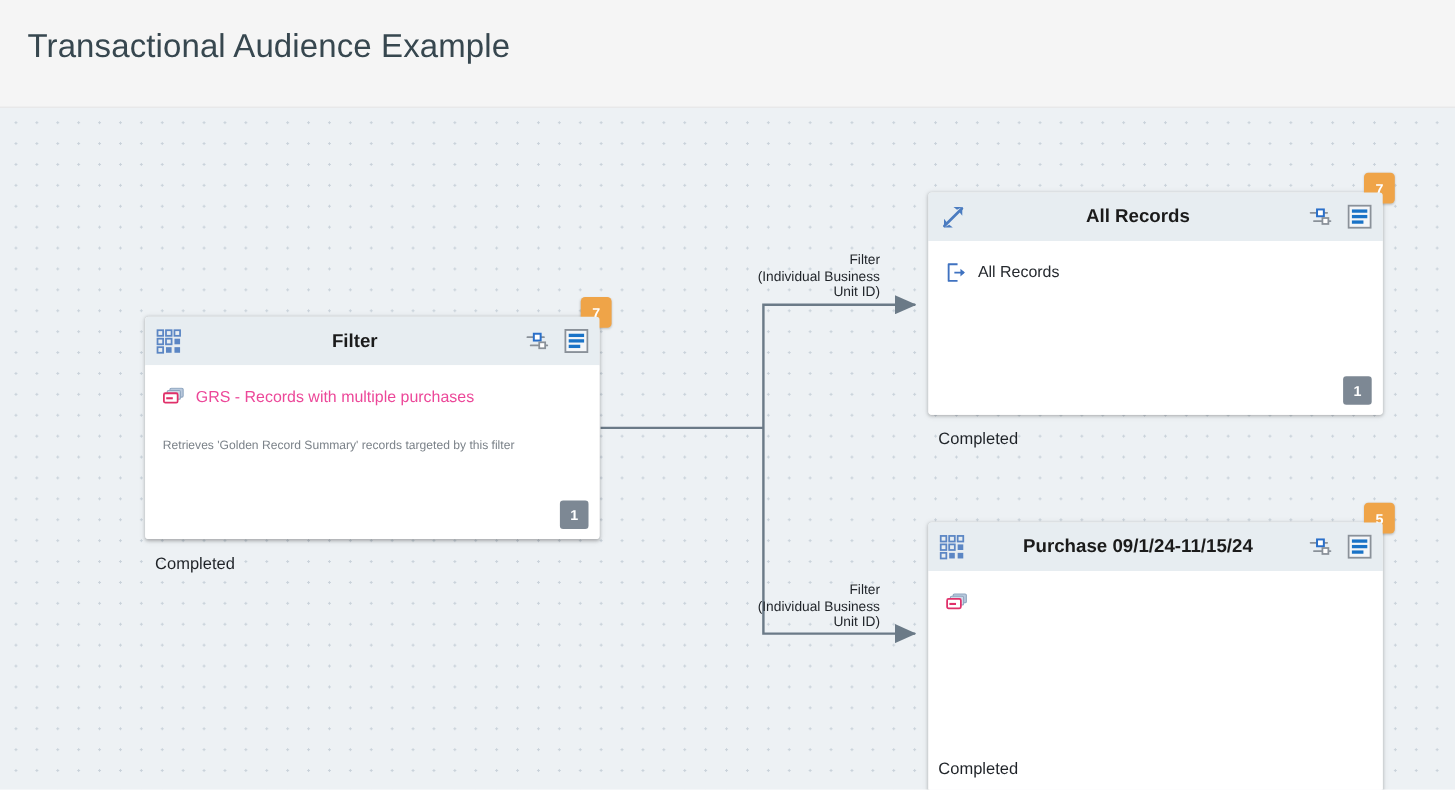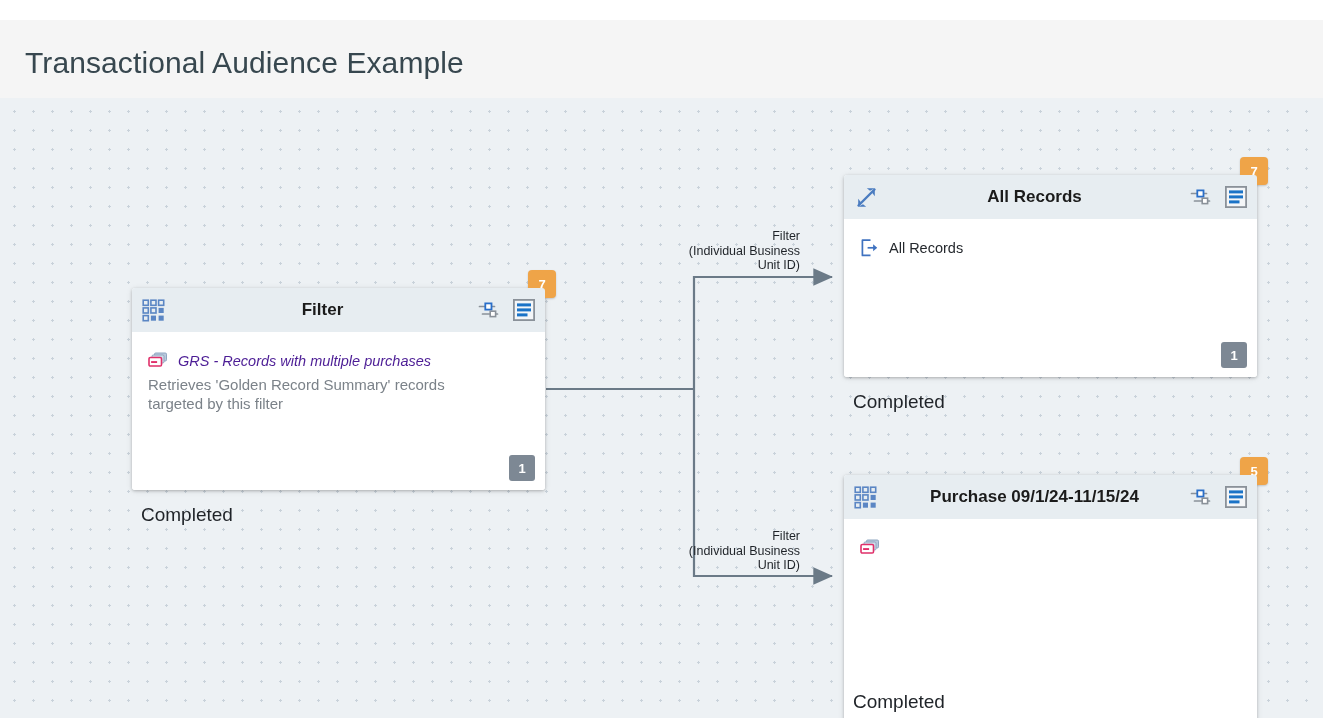--- a/index.html
+++ b/index.html
@@ -18,21 +18,20 @@
   }
 
   
   .page-header {
     position: absolute;
     left: 0; top: 0;
     width: 1323px;
     height: 98px;
     background: #f5f5f5;
     border-bottom: 1px solid #e2e2e2;
-    margin-top: 20px;
   }
   .page-title {
     position: absolute;
     left: 25px;
     top: 26px;
     font-size: 30px;
     font-weight: 400;
     color: #37474f;
     letter-spacing: 0.1px;
     white-space: nowrap;
@@ -102,29 +101,28 @@
     background: #ffffff;
     border-radius: 0 0 3px 3px;
   }
   .body-row {
     display: flex;
     align-items: flex-start;
     gap: 10px;
   }
   .body-title {
     font-size: 14.5px;
-    font-style: italic;
-    color: #4c1d95;
+    color: #ec4899;
     line-height: 18px;
     white-space: nowrap;
   }
   .body-title.plain { font-style: normal; color: #25292e; }
   .body-desc {
-    margin-top: 6px;
-    font-size: 15px;
+    margin-top: 26px;
+    font-size: 11px;
     line-height: 18.5px;
     color: #7b8289;
     max-width: 100%;
   }
 
   
   .badge-top {
     position: absolute;
     top: -18px;
     right: -11px;
@@ -149,21 +147,21 @@
     color: #ffffff;
     font-size: 13px;
     font-weight: bold;
     display: flex;
     align-items: center;
     justify-content: center;
   }
   .node-status {
     position: absolute;
     left: 7px;
-    font-size: 19px;
+    font-size: 15px;
     color: #1f2328;
     white-space: nowrap;
   }
 
   .icon { display: inline-flex; align-items: center; justify-content: center; }
 </style>
 </head>
 <body>
 
 <div id="app">

